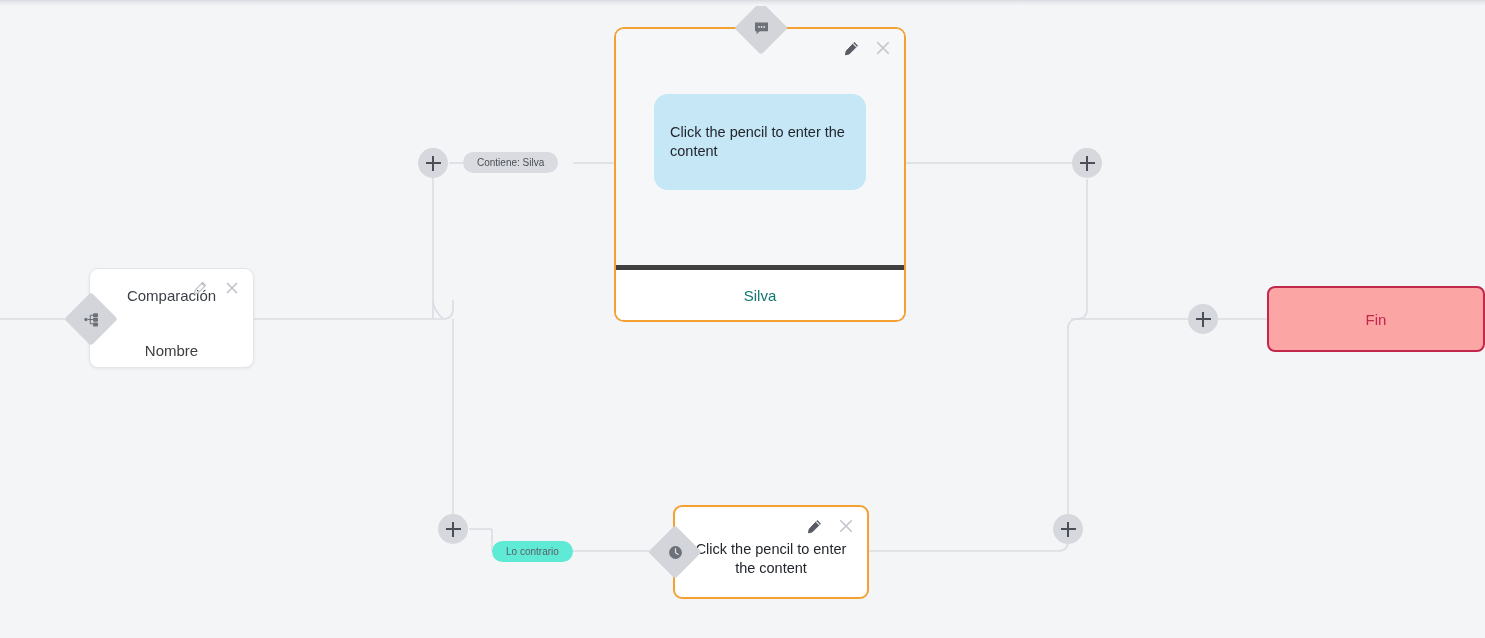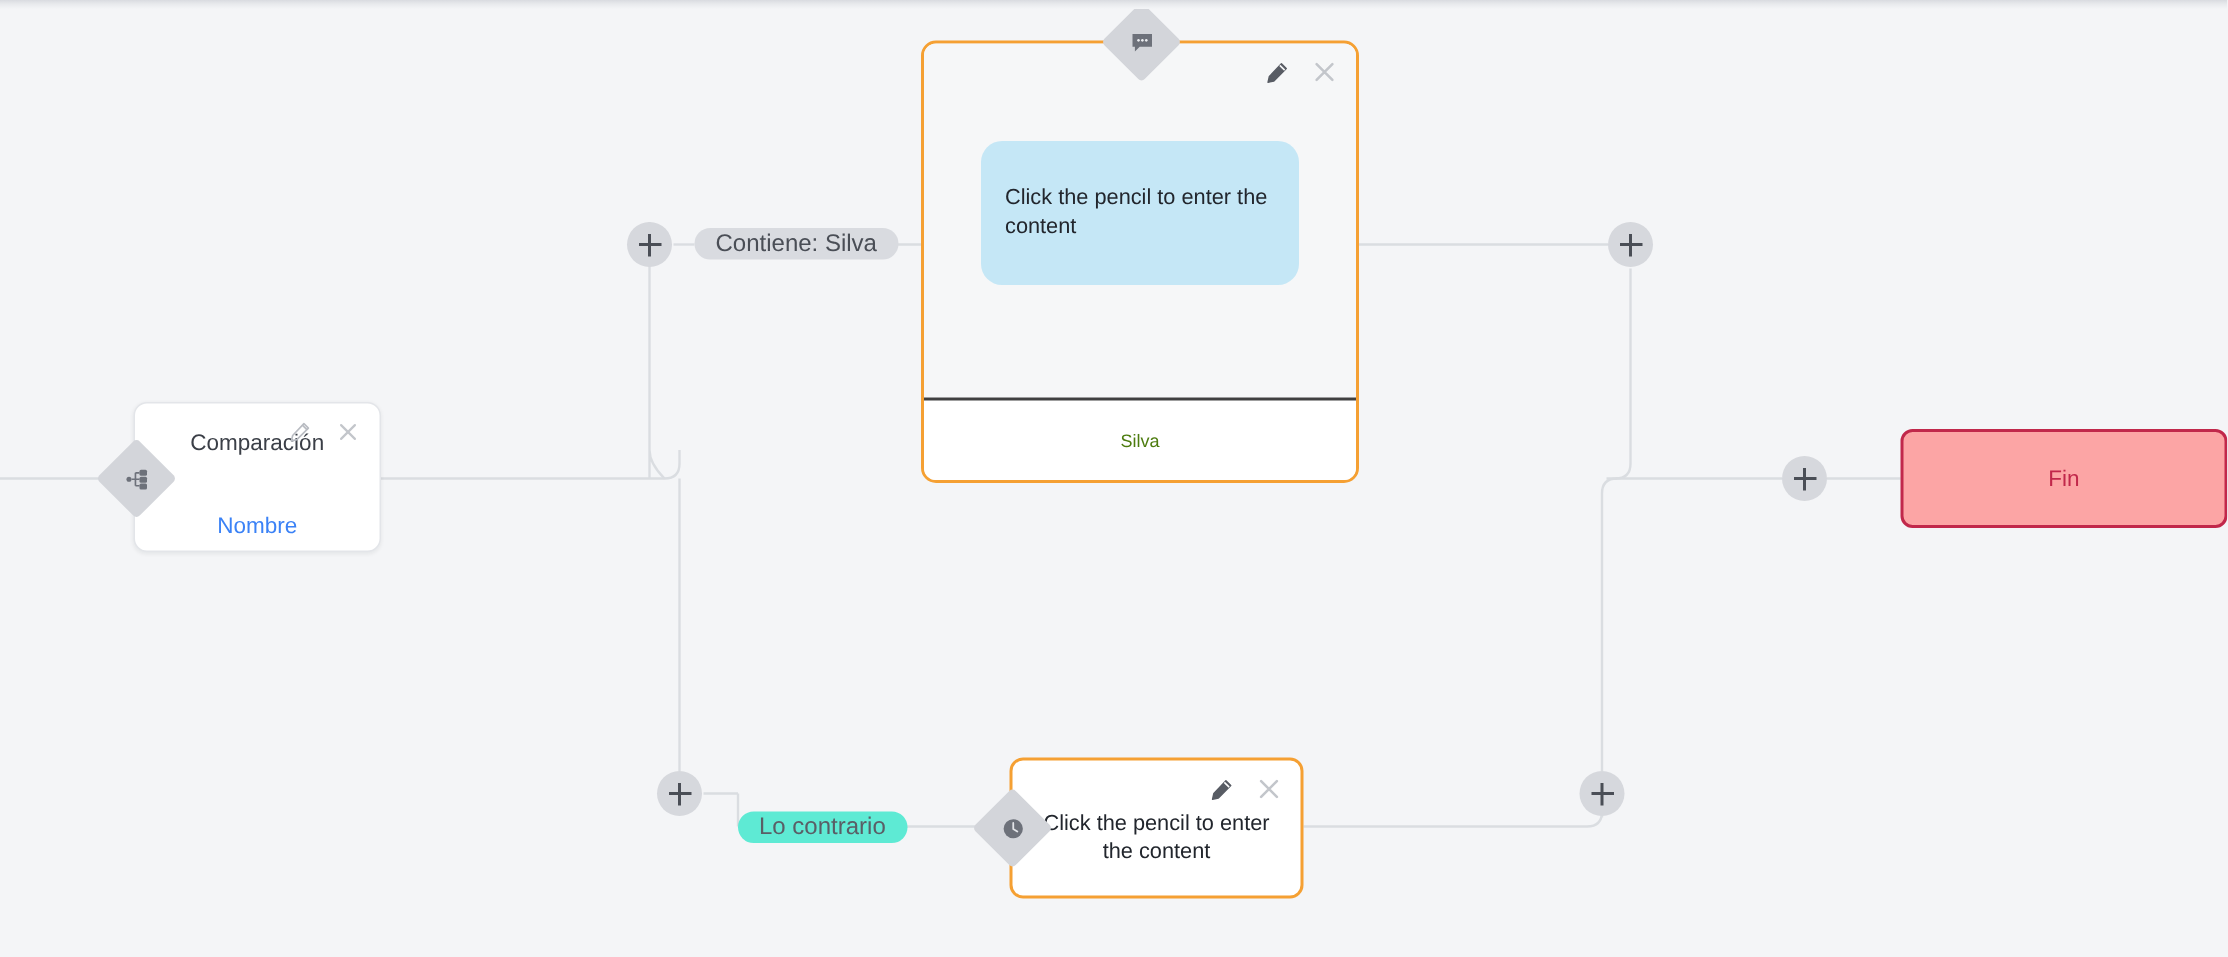--- a/index.html
+++ b/index.html
@@ -79,21 +79,21 @@
     align-items: center;
     justify-content: center;
     padding-top: 10px;
   }
   .cmp-line1 {
     font-size: 15px; color: #3b3f47;
     line-height: 22px;
     margin-bottom: 23px;
   }
   .cmp-line2 {
-    font-size: 15px; color: #3b82f6;
+    font-size: 15px; color: #404040;
     line-height: 22px;
   }
   .node-actions {
     position: absolute;
     top: 11px; right: 13px;
     display: flex;
     align-items: center;
     gap: 16px;
     z-index: 16;
   }
@@ -131,26 +131,26 @@
     padding: 14px 16px;
     display: flex;
     align-items: center;
     font-size: 14.5px;
     line-height: 19px;
     color: #22262d;
   }
   .msg-footer {
     flex: 0 0 55px;
     background: #ffffff;
-    border-top: 2px solid #404040;
-    display: flex;
-    align-items: center;
-    justify-content: center;
-    font-size: 12px;
-    color: #4d7c0f;
+    border-top: 5px solid #404040;
+    display: flex;
+    align-items: center;
+    justify-content: center;
+    font-size: 15px;
+    color: #0f766e;
   }
 
   
   .wait-node {
     left: 673px; top: 505px;
     width: 196px; height: 94px;
     border: 2px solid #f5a033;
     border-radius: 9px;
     background: #ffffff;
     display: flex;
@@ -197,21 +197,21 @@
     background: #4a4e56;
   }
   .plus::before { width: 15px; height: 1.8px; }
   .plus::after  { width: 1.8px; height: 15px; }
 
   
   .edge-label {
     position: absolute;
     z-index: 11;
     border-radius: 11px;
-    font-size: 16px;
+    font-size: 10px;
     line-height: 21px;
     height: 21px;
     padding: 0 14px;
     color: #4a4e56;
     white-space: nowrap;
     cursor: pointer;
   }
   .edge-label.gray { background: #d9dbe0; }
   .edge-label.white { background: #5eead4; color: #5a5e66; }
 </style>

